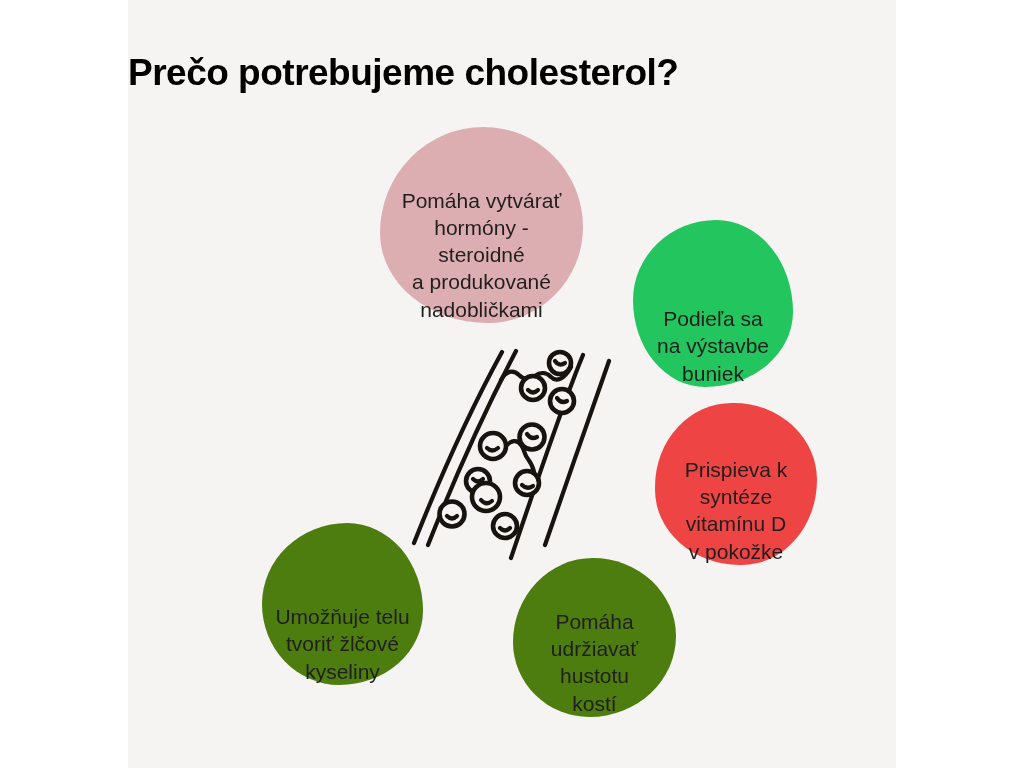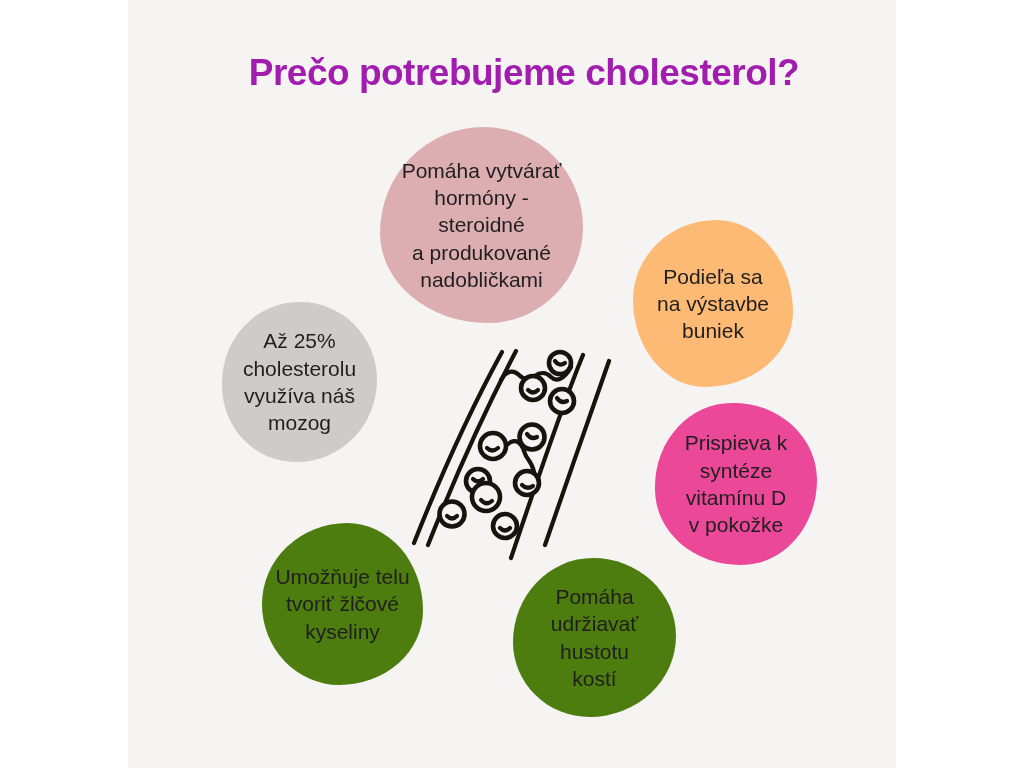--- a/index.html
+++ b/index.html
@@ -14,34 +14,34 @@
   .canvas {
     position: absolute;
     left: 128px;
     top: 0;
     width: 768px;
     height: 768px;
     background: #f5f4f2;
   }
   .title {
     position: absolute;
-    left: 12px;
+    left: 0;
     top: 52px;
     width: 100%;
-    text-align: center;
+    text-align: left;
     font-size: 37px;
     font-weight: 700;
     letter-spacing: -0.5px;
-    color: #a21caf;
+    color: #000000;
     white-space: nowrap;
   }
   .bubble {
     position: absolute;
     display: flex;
-    align-items: center;
+    align-items: flex-end;
     justify-content: center;
     text-align: center;
     color: #211e1e;
     font-size: 21px;
     line-height: 1.3;
     white-space: pre-line;
   }
   .bubble-hormones     { left:252px; top:127px; width:203px; height:196px;
                          border-radius: 51% 49% 47% 53% / 54% 51% 49% 46%; }
   .bubble-cells        { left:505px; top:220px; width:160px; height:167px;
@@ -70,34 +70,28 @@
   <div class="title">Prečo potrebujeme cholesterol?</div>
 
   <div class="bubble bubble-hormones" style="background: rgb(220, 174, 178);">
     <span>Pomáha vytvárať
 hormóny -
 steroidné
 a produkované
 nadobličkami</span>
   </div>
 
-  <div class="bubble bubble-cells" style="background: #fdba74;">
+  <div class="bubble bubble-cells" style="background: #22c55e;">
     <span>Podieľa sa
 na výstavbe
 buniek</span>
   </div>
 
-  <div class="bubble bubble-brain" style="background: rgb(205, 204, 202);">
-    <span>Až 25%
-cholesterolu
-využíva náš
-mozog</span>
-  </div>
 
-  <div class="bubble bubble-vitamin-d" style="background: #ec4899;">
+  <div class="bubble bubble-vitamin-d" style="background: #ef4444;">
     <span>Prispieva k
 syntéze
 vitamínu D
 v pokožke</span>
   </div>
 
   <div class="bubble bubble-bile" style="background: #4d7c0f;">
     <span>Umožňuje telu
 tvoriť žlčové
 kyseliny</span>

